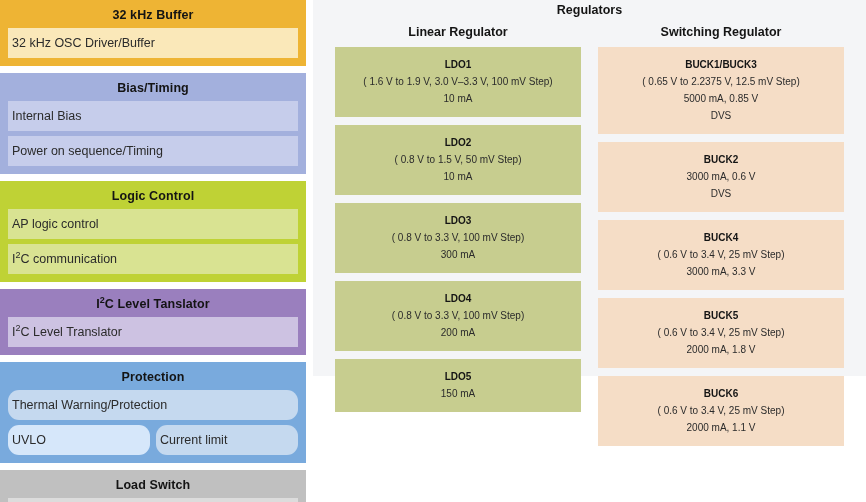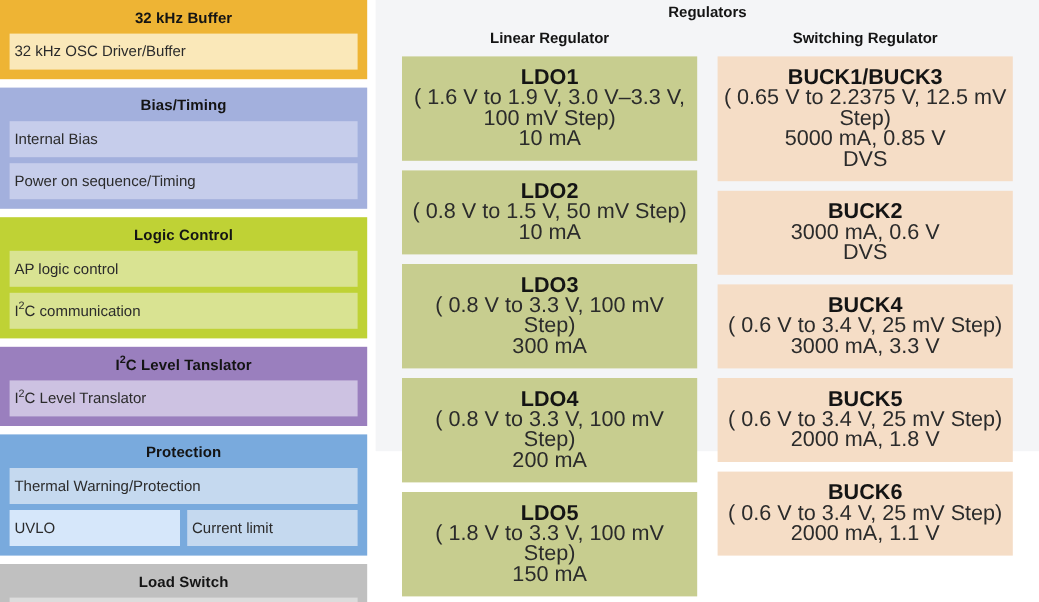--- a/index.html
+++ b/index.html
@@ -69,21 +69,21 @@
   .g-bias      { background: #a3b0dd; }
   .g-bias .sub-block { background: #c6cdeb; }
 
   .g-logic     { background: #bfd235; }
   .g-logic .sub-block { background: #d9e392; }
 
   .g-i2c       { background: #9a7fbe; }
   .g-i2c .sub-block { background: #cdc2e2; }
 
   .g-prot      { background: #79aadd; }
-  .g-prot .sub-block { background: #c5d9ef; }
+  .g-prot .sub-block { background: #c5d9ef; border-radius: 11px; }
   .g-prot .sub-block.lighter { background: #d6e7fa; }
 
   .g-load      { background: #c0c0c0; }
   .g-load .sub-block { background: #dcdcdc; }
 
   sup { font-size: 0.72em; vertical-align: super; line-height: 0; }
 
   
   #right-panel {
     position: absolute;
@@ -112,21 +112,21 @@
     text-align: center;
     font-weight: bold;
     font-size: 12.5px;
     color: #141414;
     line-height: 16px;
     padding-bottom: 7px;
   }
   .reg-card {
     box-sizing: border-box;
     text-align: center;
-    font-size: 18px;
+    font-size: 10px;
     color: #2b2b2b;
     line-height: 17px;
     padding: 9px 4px 10px 4px;
     margin-bottom: 8px;
   }
   .reg-card .rc-name {
     font-weight: bold;
     color: #141414;
     display: block;
   }
@@ -206,21 +206,20 @@
         </div>
 
         <div class="reg-card">
           <span class="rc-name">LDO4</span>
           <span class="rc-line">( 0.8 V to 3.3 V, 100 mV Step)</span>
           <span class="rc-line">200 mA</span>
         </div>
 
         <div class="reg-card">
           <span class="rc-name">LDO5</span>
-          <span class="rc-line">( 1.8 V to 3.3 V, 100 mV Step)</span>
           <span class="rc-line">150 mA</span>
         </div>
       </div>
 
       <div class="reg-col col-switching">
         <div class="reg-col-title">Switching Regulator</div>
 
         <div class="reg-card">
           <span class="rc-name">BUCK1/BUCK3</span>
           <span class="rc-line">( 0.65 V to 2.2375 V, 12.5 mV Step)</span>

